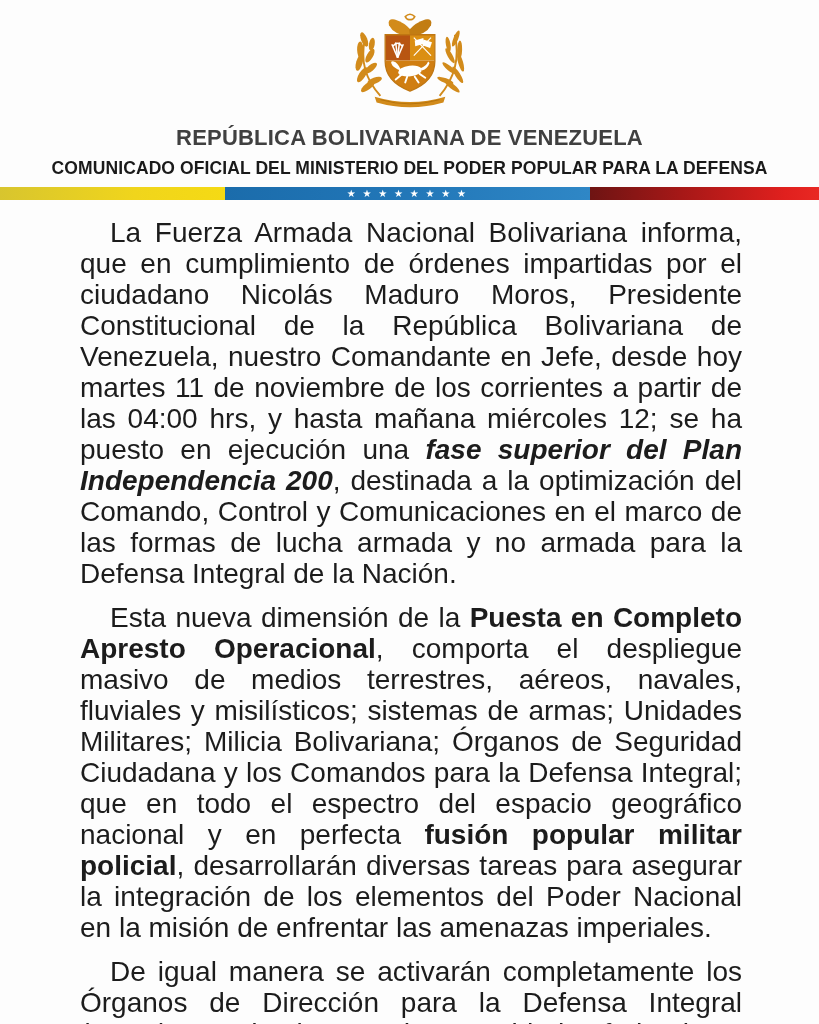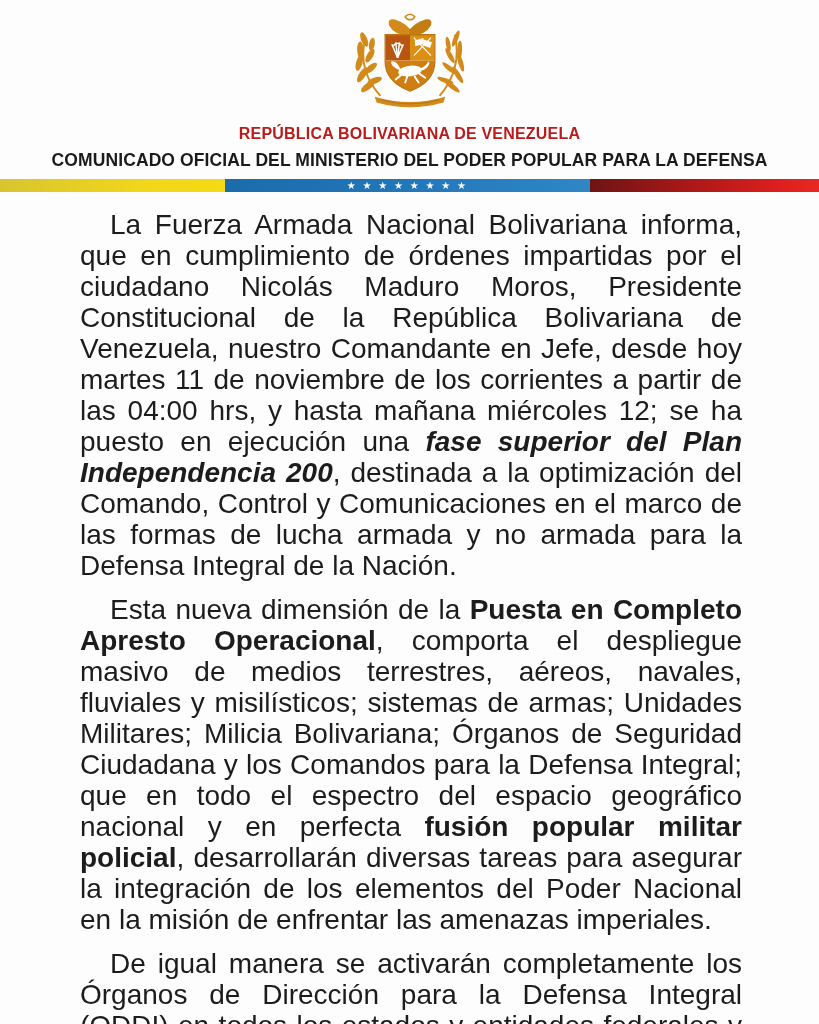--- a/index.html
+++ b/index.html
@@ -18,23 +18,23 @@
   }
   .emblem {
     width: 150px;
     margin: 8px auto 0 auto;
     text-align: center;
   }
   .header-line1 {
     margin-top: 8px;
     text-align: center;
     font-weight: bold;
-    font-size: 16px;
+    font-size: 22px;
     letter-spacing: 0.2px;
-    color: #b91c1c;
+    color: #404040;
   }
   .header-line2 {
     margin-top: 7px;
     text-align: center;
     font-weight: bold;
     font-size: 17.5px;
     letter-spacing: 0.1px;
     color: #1a1a1a;
   }
   .flag-bar {

